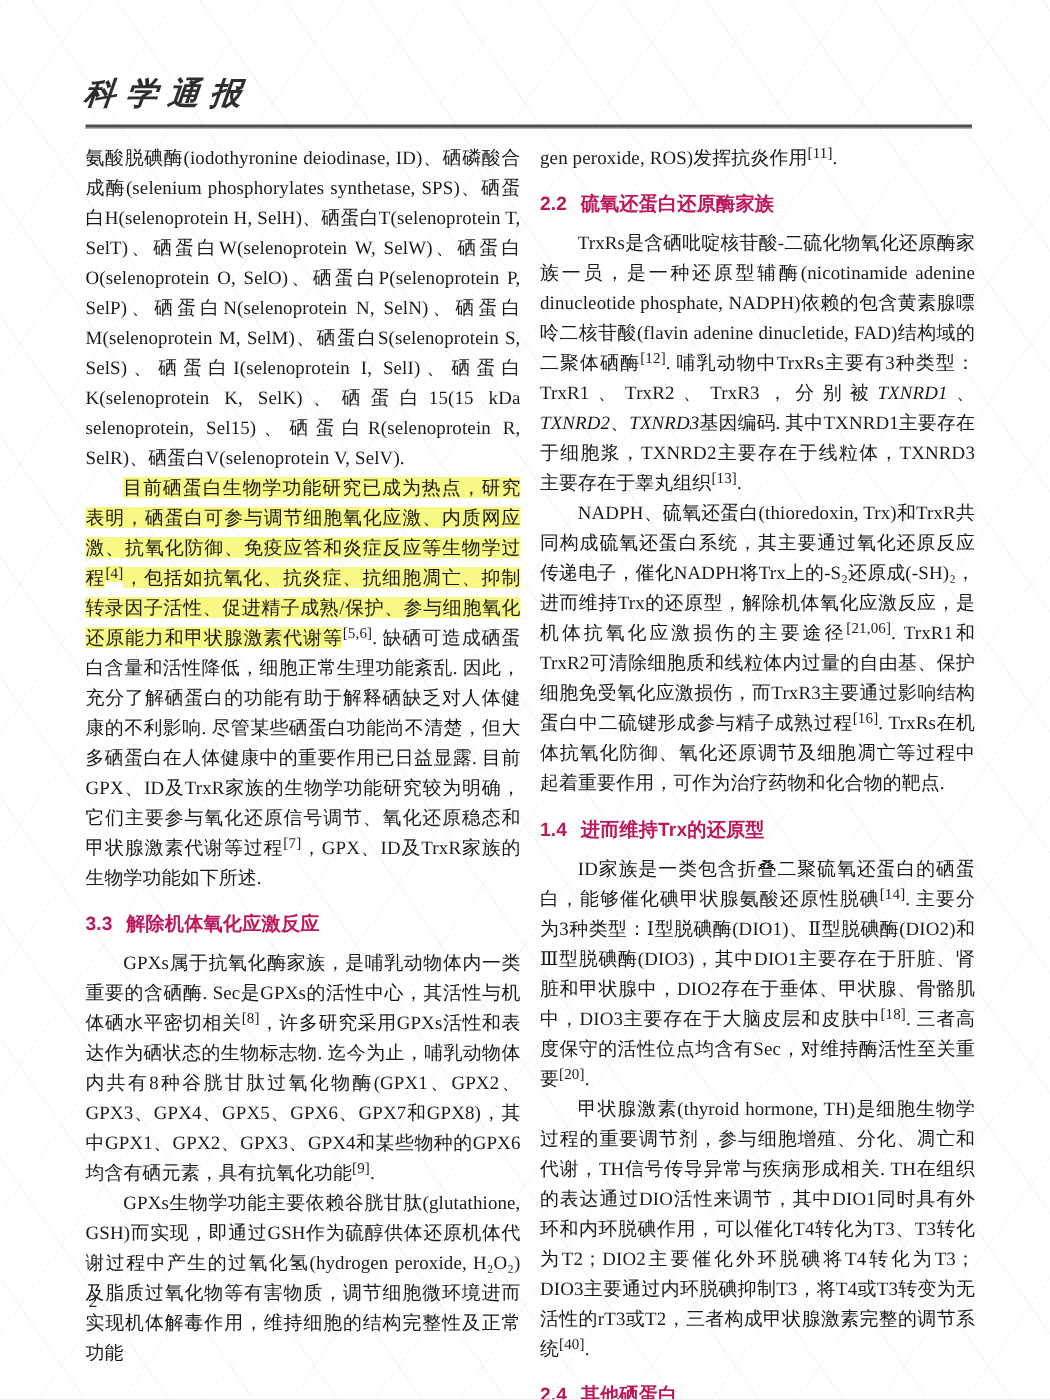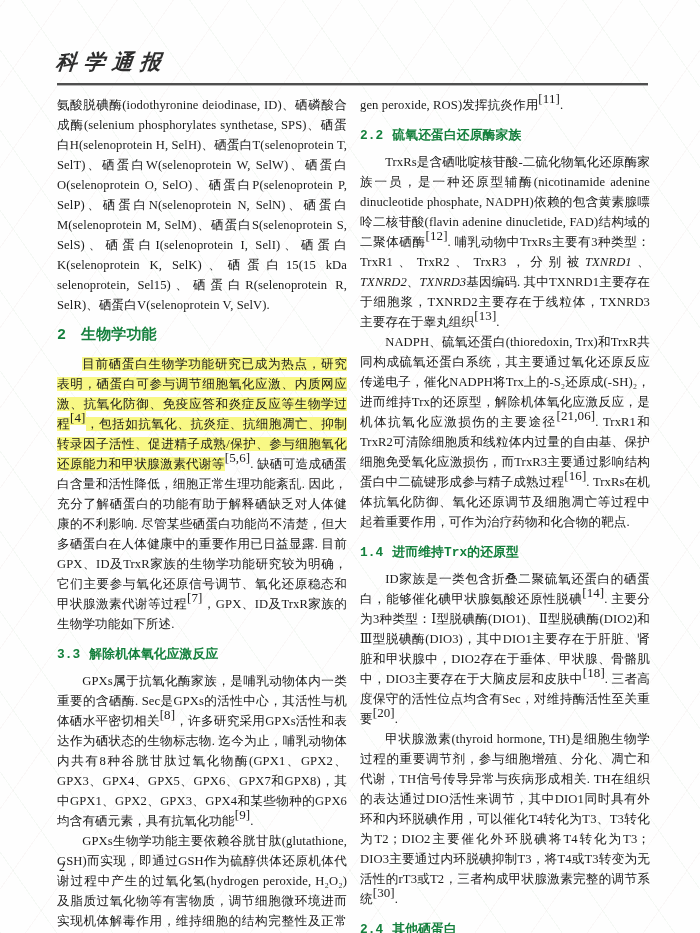--- a/index.html
+++ b/index.html
@@ -40,35 +40,35 @@
     position:absolute;top:95px;width:290px;
     font-size:12.6px;line-height:20px;
     text-align:justify;
     letter-spacing:0.1px;
   }
   .col-left{left:57px;}
   .col-right{left:360px;}
   p.para{margin:0;}
   p.indent{text-indent:2em;}
   .sec{
-    font-family:Liberation Mono, monospace;
-    color:#15803d;
+    font-family:Liberation Sans, sans-serif;
+    color:#be185d;
   }
   h2.sec1{
     font-size:15px;font-weight:bold;
     margin:10px 0 7px 0;line-height:22px;
   }
   h3.sec2{
     font-size:12.8px;font-weight:bold;
     margin:11px 0 7px 0;line-height:19px;
   }
   h2.sec1 .num{margin-right:15px;}
   h3.sec2 .num{margin-right:9px;}
   sup{
-    font-size:13px;line-height:0;
+    font-size:10px;line-height:0;
     vertical-align:baseline;position:relative;top:-0.45em;
   }
   .hl{background:var(--hl,#f8f885);}
   .it{font-style:italic;}
   .pageno{
     position:absolute;left:59px;top:860px;
     font-size:12px;color:#222;
     font-family:"Liberation Serif",serif;
   }
 </style>
@@ -76,23 +76,20 @@
 <body>
 
 <div class="page">
 
   <div class="masthead">科学通报</div>
   <div class="rule"></div>
 
   <div class="col col-left">
     <p class="para"><span>氨酸脱碘酶(iodothyronine deiodinase, ID)、硒磷酸合成酶(selenium phosphorylates synthetase, SPS)、硒蛋白H(selenoprotein H, SelH)、硒蛋白T(selenoprotein T, SelT)、硒蛋白W(selenoprotein W, SelW)、硒蛋白O(selenoprotein O, SelO)、硒蛋白P(selenoprotein P, SelP)、硒蛋白N(selenoprotein N, SelN)、硒蛋白M(selenoprotein M, SelM)、硒蛋白S(selenoprotein S, SelS)、硒蛋白I(selenoprotein I, SelI)、硒蛋白K(selenoprotein K, SelK)、硒蛋白15(15 kDa selenoprotein, Sel15)、硒蛋白R(selenoprotein R, SelR)、硒蛋白V(selenoprotein V, SelV).</span></p>
 
-    <h2 class="sec sec1">
-      <span class="num">2</span><span>生物学功能</span>
-    </h2>
 
     <p class="para indent"><span class="hl">目前硒蛋白生物学功能研究已成为热点，研究表明，硒蛋白可参与调节细胞氧化应激、内质网应激、抗氧化防御、免疫应答和炎症反应等生物学过程</span><sup class="hl">[4]</sup><span class="hl">，包括如抗氧化、抗炎症、抗细胞凋亡、抑制转录因子活性、促进精子成熟/保护、参与细胞氧化还原能力和甲状腺激素代谢等</span><sup>[5,6]</sup><span>. 缺硒可造成硒蛋白含量和活性降低，细胞正常生理功能紊乱. 因此，充分了解硒蛋白的功能有助于解释硒缺乏对人体健康的不利影响. 尽管某些硒蛋白功能尚不清楚，但大多硒蛋白在人体健康中的重要作用已日益显露. 目前GPX、ID及TrxR家族的生物学功能研究较为明确，它们主要参与氧化还原信号调节、氧化还原稳态和甲状腺激素代谢等过程</span><sup>[7]</sup><span>，GPX、ID及TrxR家族的生物学功能如下所述.</span></p>
 
     <h3 class="sec sec2">
       <span class="num">3.3</span><span>解除机体氧化应激反应</span>
     </h3>
 
     <p class="para indent"><span>GPXs属于抗氧化酶家族，是哺乳动物体内一类重要的含硒酶. Sec是GPXs的活性中心，其活性与机体硒水平密切相关</span><sup>[8]</sup><span>，许多研究采用GPXs活性和表达作为硒状态的生物标志物. 迄今为止，哺乳动物体内共有8种谷胱甘肽过氧化物酶(GPX1、GPX2、GPX3、GPX4、GPX5、GPX6、GPX7和GPX8)，其中GPX1、GPX2、GPX3、GPX4和某些物种的GPX6均含有硒元素，具有抗氧化功能</span><sup>[9]</sup><span>.</span></p>
     <p class="para indent"><span>GPXs生物学功能主要依赖谷胱甘肽(glutathione, GSH)而实现，即通过GSH作为硫醇供体还原机体代谢过程中产生的过氧化氢(hydrogen peroxide, H₂O₂)及脂质过氧化物等有害物质，调节细胞微环境进而实现机体解毒作用，维持细胞的结构完整性及正常功能</span></p>
   </div>
@@ -105,21 +102,21 @@
     </h3>
 
     <p class="para indent"><span>TrxRs是含硒吡啶核苷酸-二硫化物氧化还原酶家族一员，是一种还原型辅酶(nicotinamide adenine dinucleotide phosphate, NADPH)依赖的包含黄素腺嘌呤二核苷酸(flavin adenine dinucletide, FAD)结构域的二聚体硒酶</span><sup>[12]</sup><span>. 哺乳动物中TrxRs主要有3种类型：TrxR1、TrxR2、TrxR3，分别被</span><span class="it">TXNRD1</span><span>、</span><span class="it">TXNRD2</span><span>、</span><span class="it">TXNRD3</span><span>基因编码. 其中TXNRD1主要存在于细胞浆，TXNRD2主要存在于线粒体，TXNRD3主要存在于睾丸组织</span><sup>[13]</sup><span>.</span></p>
     <p class="para indent"><span>NADPH、硫氧还蛋白(thioredoxin, Trx)和TrxR共同构成硫氧还蛋白系统，其主要通过氧化还原反应传递电子，催化NADPH将Trx上的-S₂还原成(-SH)₂，进而维持Trx的还原型，解除机体氧化应激反应，是机体抗氧化应激损伤的主要途径</span><sup>[21,06]</sup><span>. TrxR1和TrxR2可清除细胞质和线粒体内过量的自由基、保护细胞免受氧化应激损伤，而TrxR3主要通过影响结构蛋白中二硫键形成参与精子成熟过程</span><sup>[16]</sup><span>. TrxRs在机体抗氧化防御、氧化还原调节及细胞凋亡等过程中起着重要作用，可作为治疗药物和化合物的靶点.</span></p>
 
     <h3 class="sec sec2">
       <span class="num">1.4</span><span>进而维持Trx的还原型</span>
     </h3>
 
     <p class="para indent"><span>ID家族是一类包含折叠二聚硫氧还蛋白的硒蛋白，能够催化碘甲状腺氨酸还原性脱碘</span><sup>[14]</sup><span>. 主要分为3种类型：Ⅰ型脱碘酶(DIO1)、Ⅱ型脱碘酶(DIO2)和Ⅲ型脱碘酶(DIO3)，其中DIO1主要存在于肝脏、肾脏和甲状腺中，DIO2存在于垂体、甲状腺、骨骼肌中，DIO3主要存在于大脑皮层和皮肤中</span><sup>[18]</sup><span>. 三者高度保守的活性位点均含有Sec，对维持酶活性至关重要</span><sup>[20]</sup><span>.</span></p>
-    <p class="para indent"><span>甲状腺激素(thyroid hormone, TH)是细胞生物学过程的重要调节剂，参与细胞增殖、分化、凋亡和代谢，TH信号传导异常与疾病形成相关. TH在组织的表达通过DIO活性来调节，其中DIO1同时具有外环和内环脱碘作用，可以催化T4转化为T3、T3转化为T2；DIO2主要催化外环脱碘将T4转化为T3；DIO3主要通过内环脱碘抑制T3，将T4或T3转变为无活性的rT3或T2，三者构成甲状腺激素完整的调节系统</span><sup>[30]</sup><span>.</span></p>
+    <p class="para indent"><span>甲状腺激素(thyroid hormone, TH)是细胞生物学过程的重要调节剂，参与细胞增殖、分化、凋亡和代谢，TH信号传导异常与疾病形成相关. TH在组织的表达通过DIO活性来调节，其中DIO1同时具有外环和内环脱碘作用，可以催化T4转化为T3、T3转化为T2；DIO2主要催化外环脱碘将T4转化为T3；DIO3主要通过内环脱碘抑制T3，将T4或T3转变为无活性的rT3或T2，三者构成甲状腺激素完整的调节系统</span><sup>[40]</sup><span>.</span></p>
 
     <h3 class="sec sec2">
       <span class="num">2.4</span><span>其他硒蛋白</span>
     </h3>
 
   </div>
 
   <div class="pageno">2</div>
 </div>
 

